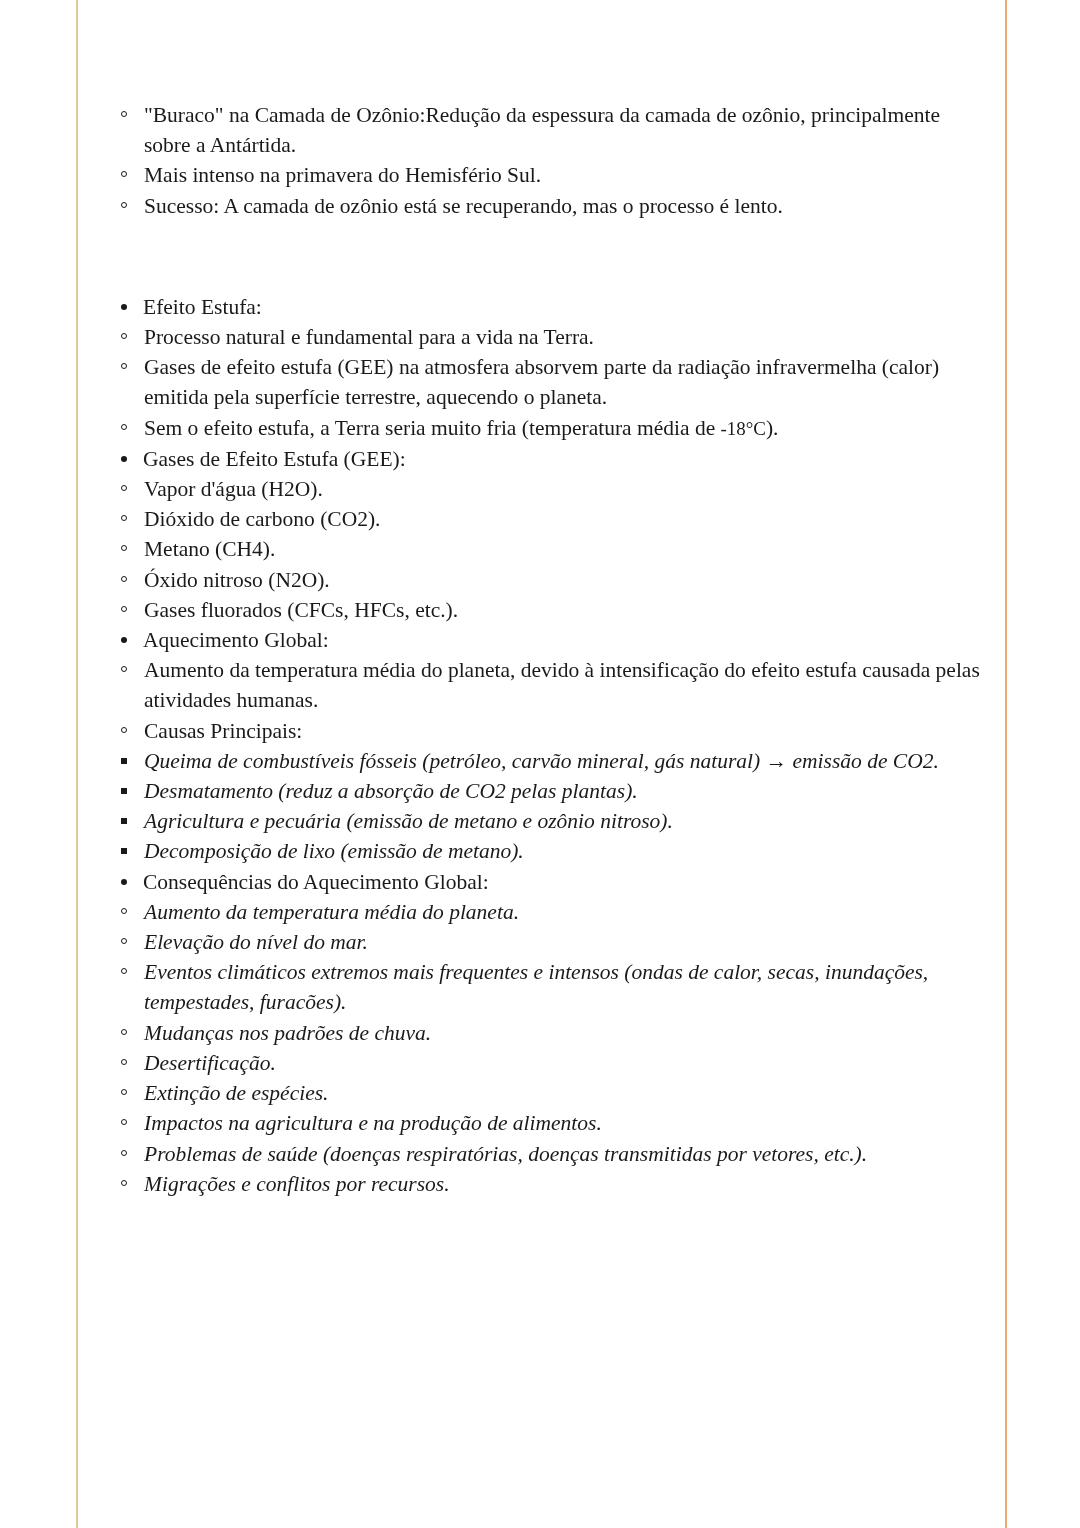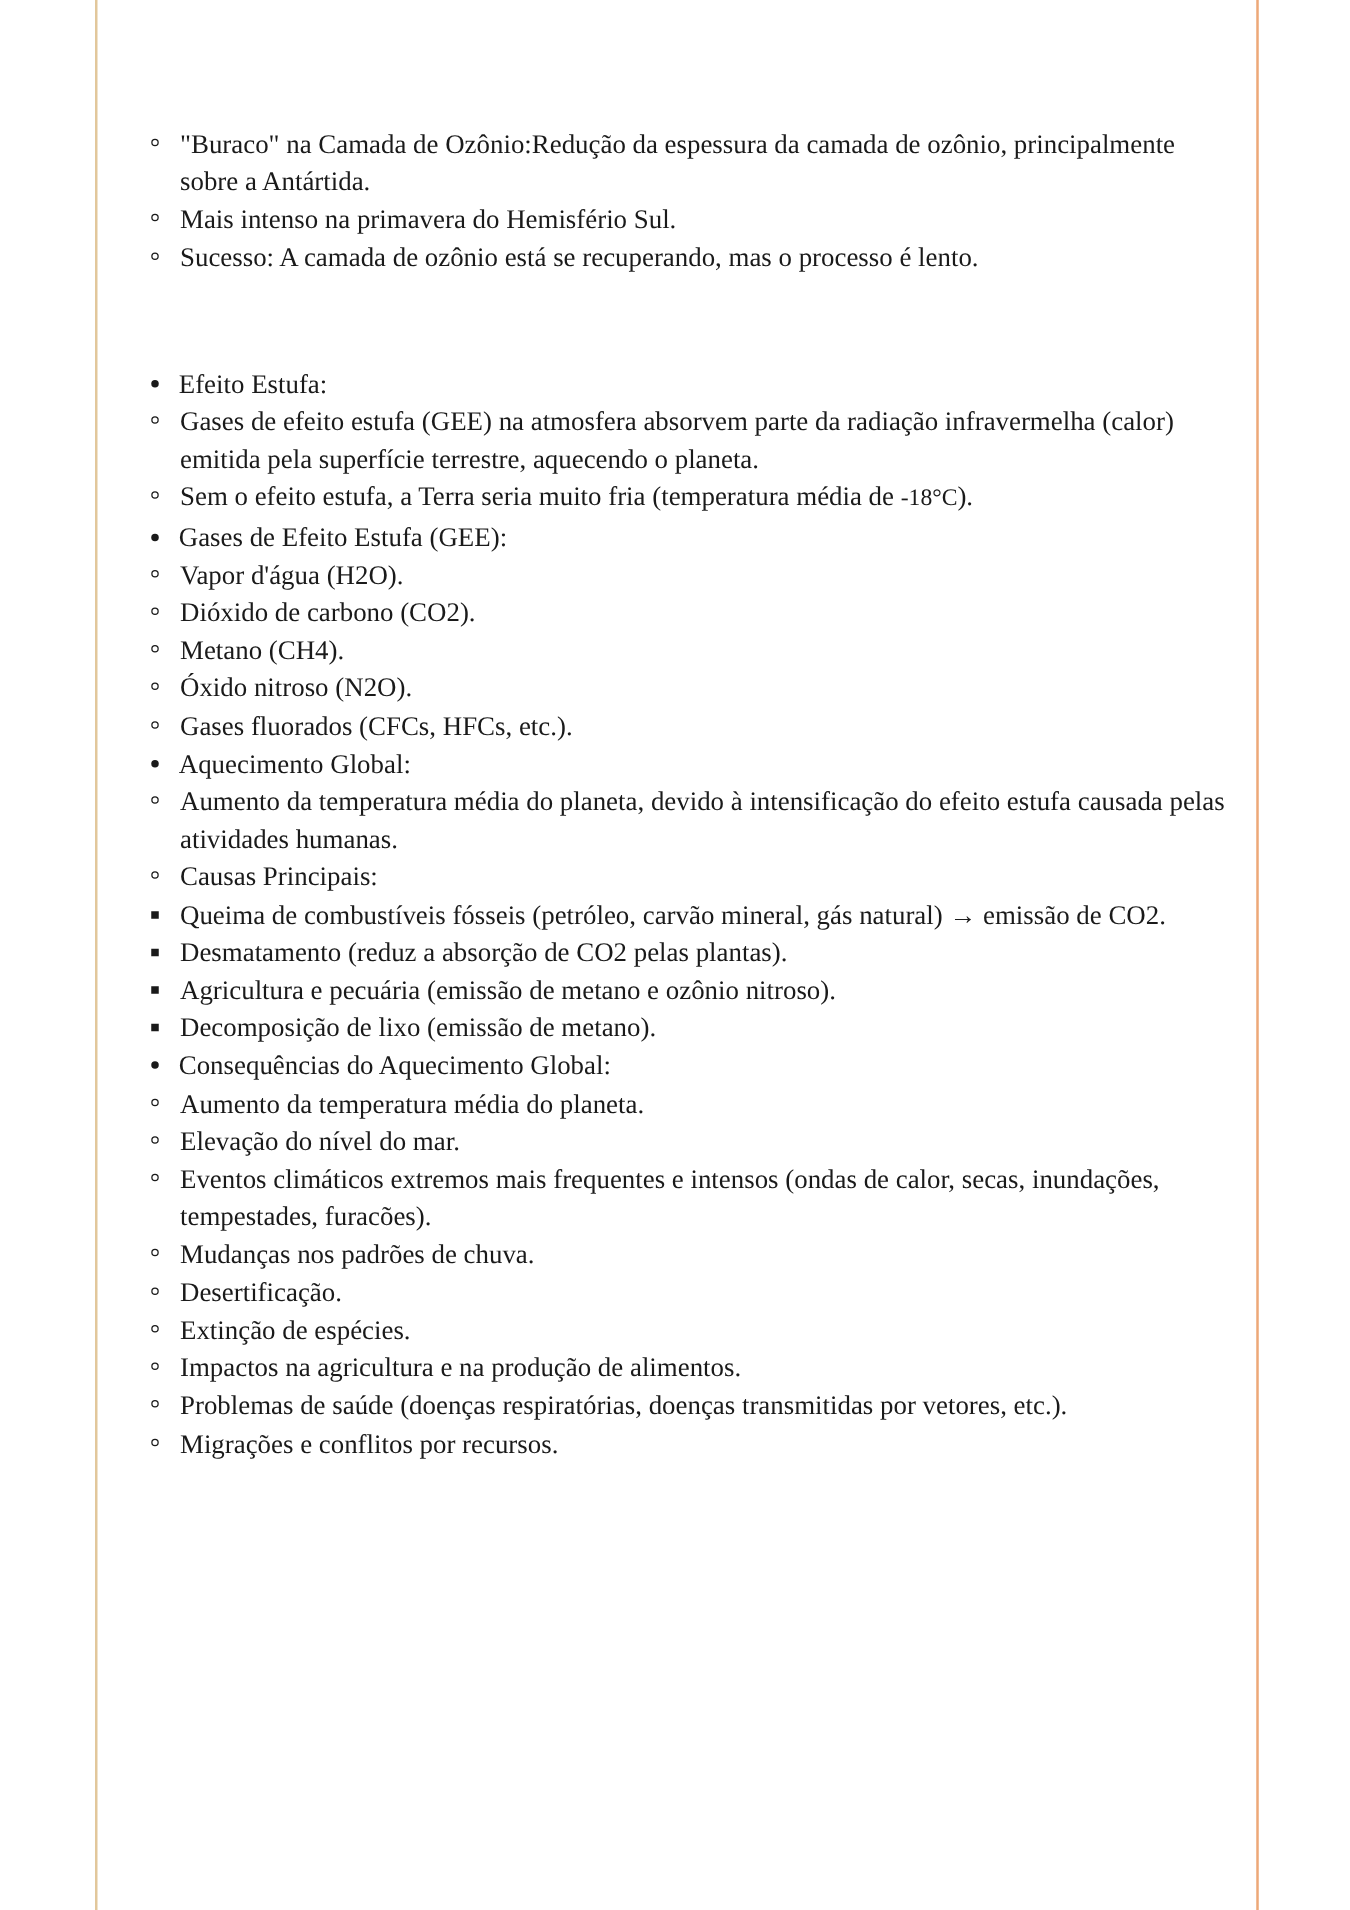--- a/index.html
+++ b/index.html
@@ -83,20 +83,21 @@
     height: 6px;
     border-radius: 50%;
     border: 1.4px solid #1a1a1a;
     background: transparent;
     box-sizing: border-box;
   }
 
   
   .lv3 {
     margin-left: 45px;
+    font-style: italic;
   }
   .lv3 > li.item {
     padding-left: 37px;
   }
   .lv3 > li.item > .bullet {
     position: absolute;
     left: 14px;
     top: 12px;
     width: 6px;
     height: 6px;
@@ -160,20 +161,24 @@
     <div class="spacer-md"></div>
 
     <ul class="lvl lv1">
 
       <li class="item">
         <span class="bullet"></span>
         <span class="txt">Efeito Estufa:</span>
       </li>
       <li class="item" style="padding-left:0;">
         <ul class="lvl lv2">
+          <li class="item">
+            <span class="bullet"></span>
+            <span class="txt">Processo natural e fundamental para a vida na Terra.</span>
+          </li>
           <li class="item">
             <span class="bullet"></span>
             <span class="txt">Gases de efeito estufa (GEE) na atmosfera absorvem parte da radiação infravermelha (calor) emitida pela superfície terrestre, aquecendo o planeta.</span>
           </li>
           <li class="item">
             <span class="bullet"></span>
             <span class="txt"><span>Sem o efeito estufa, a Terra seria muito fria (temperatura média de </span><span class="small-num">-18°C</span><span>).</span></span>
           </li>
         </ul>
       </li>
@@ -241,21 +246,21 @@
               </li>
             </ul>
           </li>
         </ul>
       </li>
 
       <li class="item">
         <span class="bullet"></span>
         <span class="txt">Consequências do Aquecimento Global:</span>
       </li>
-      <li class="item" style="padding-left:0;">
+      <li class="item" style="padding-left:0;font-style:italic;">
         <ul class="lvl lv2">
           <li class="item">
             <span class="bullet"></span>
             <span class="txt">Aumento da temperatura média do planeta.</span>
           </li>
           <li class="item">
             <span class="bullet"></span>
             <span class="txt">Elevação do nível do mar.</span>
           </li>
           <li class="item">

